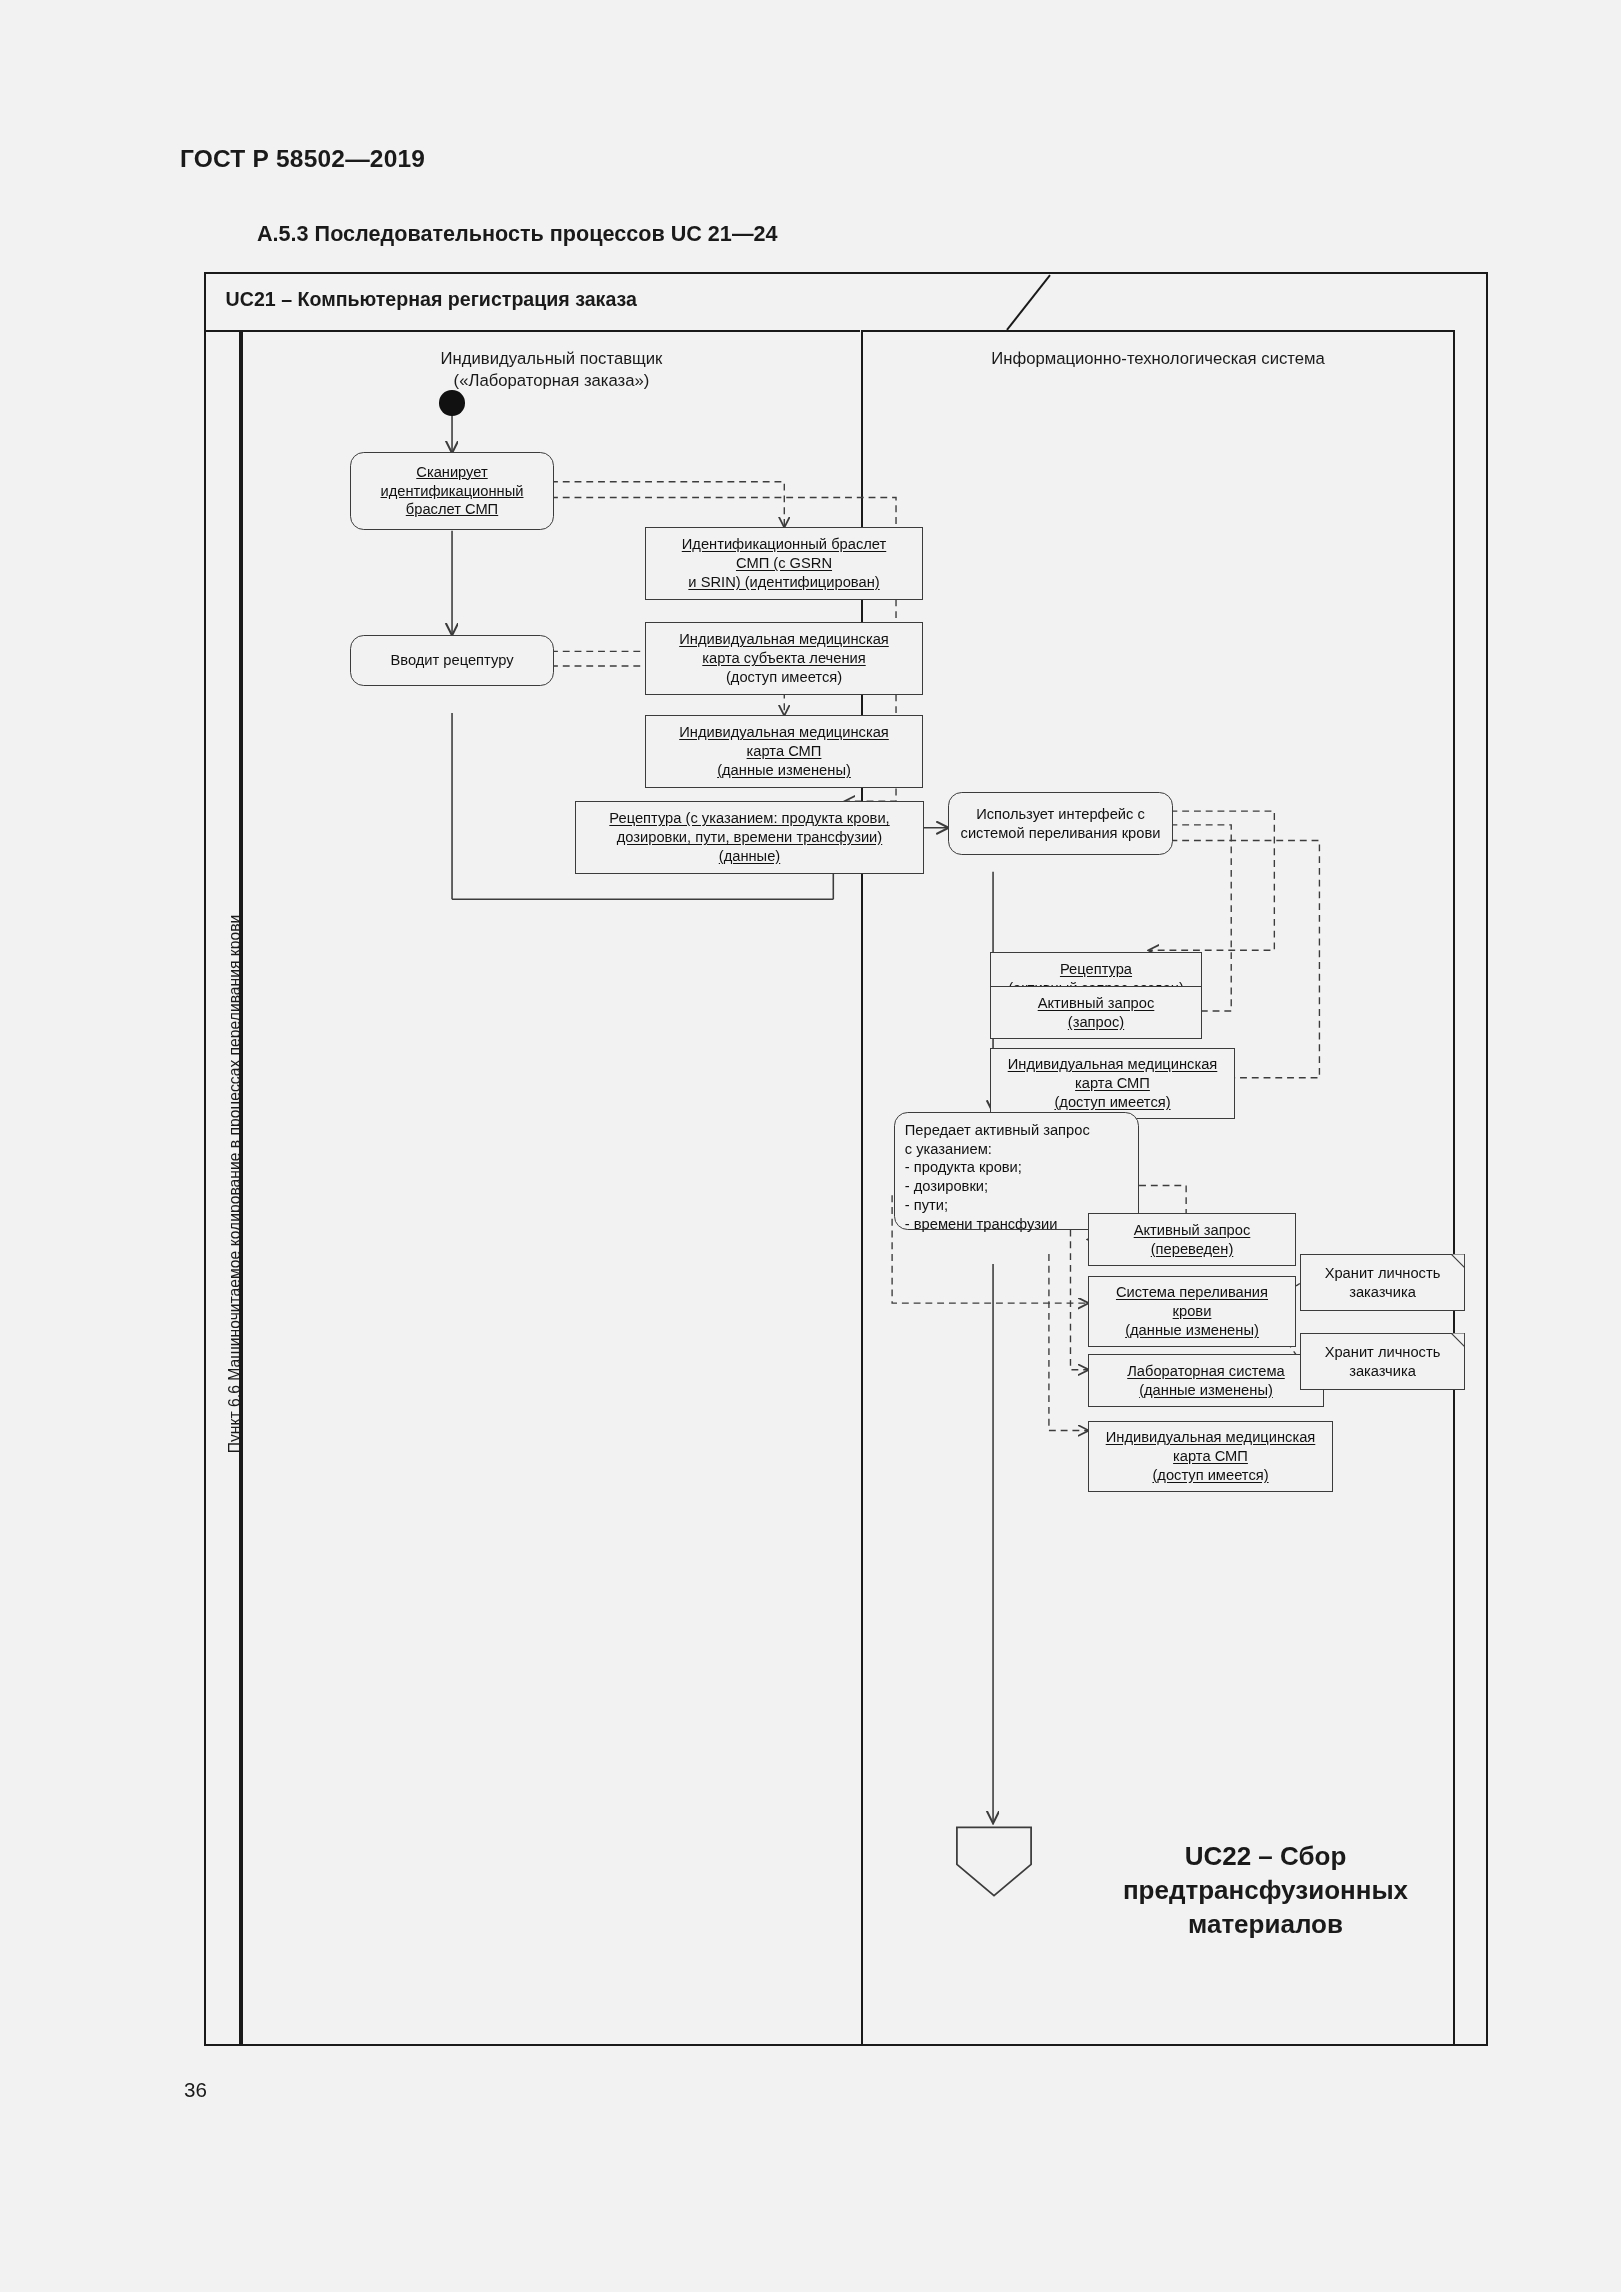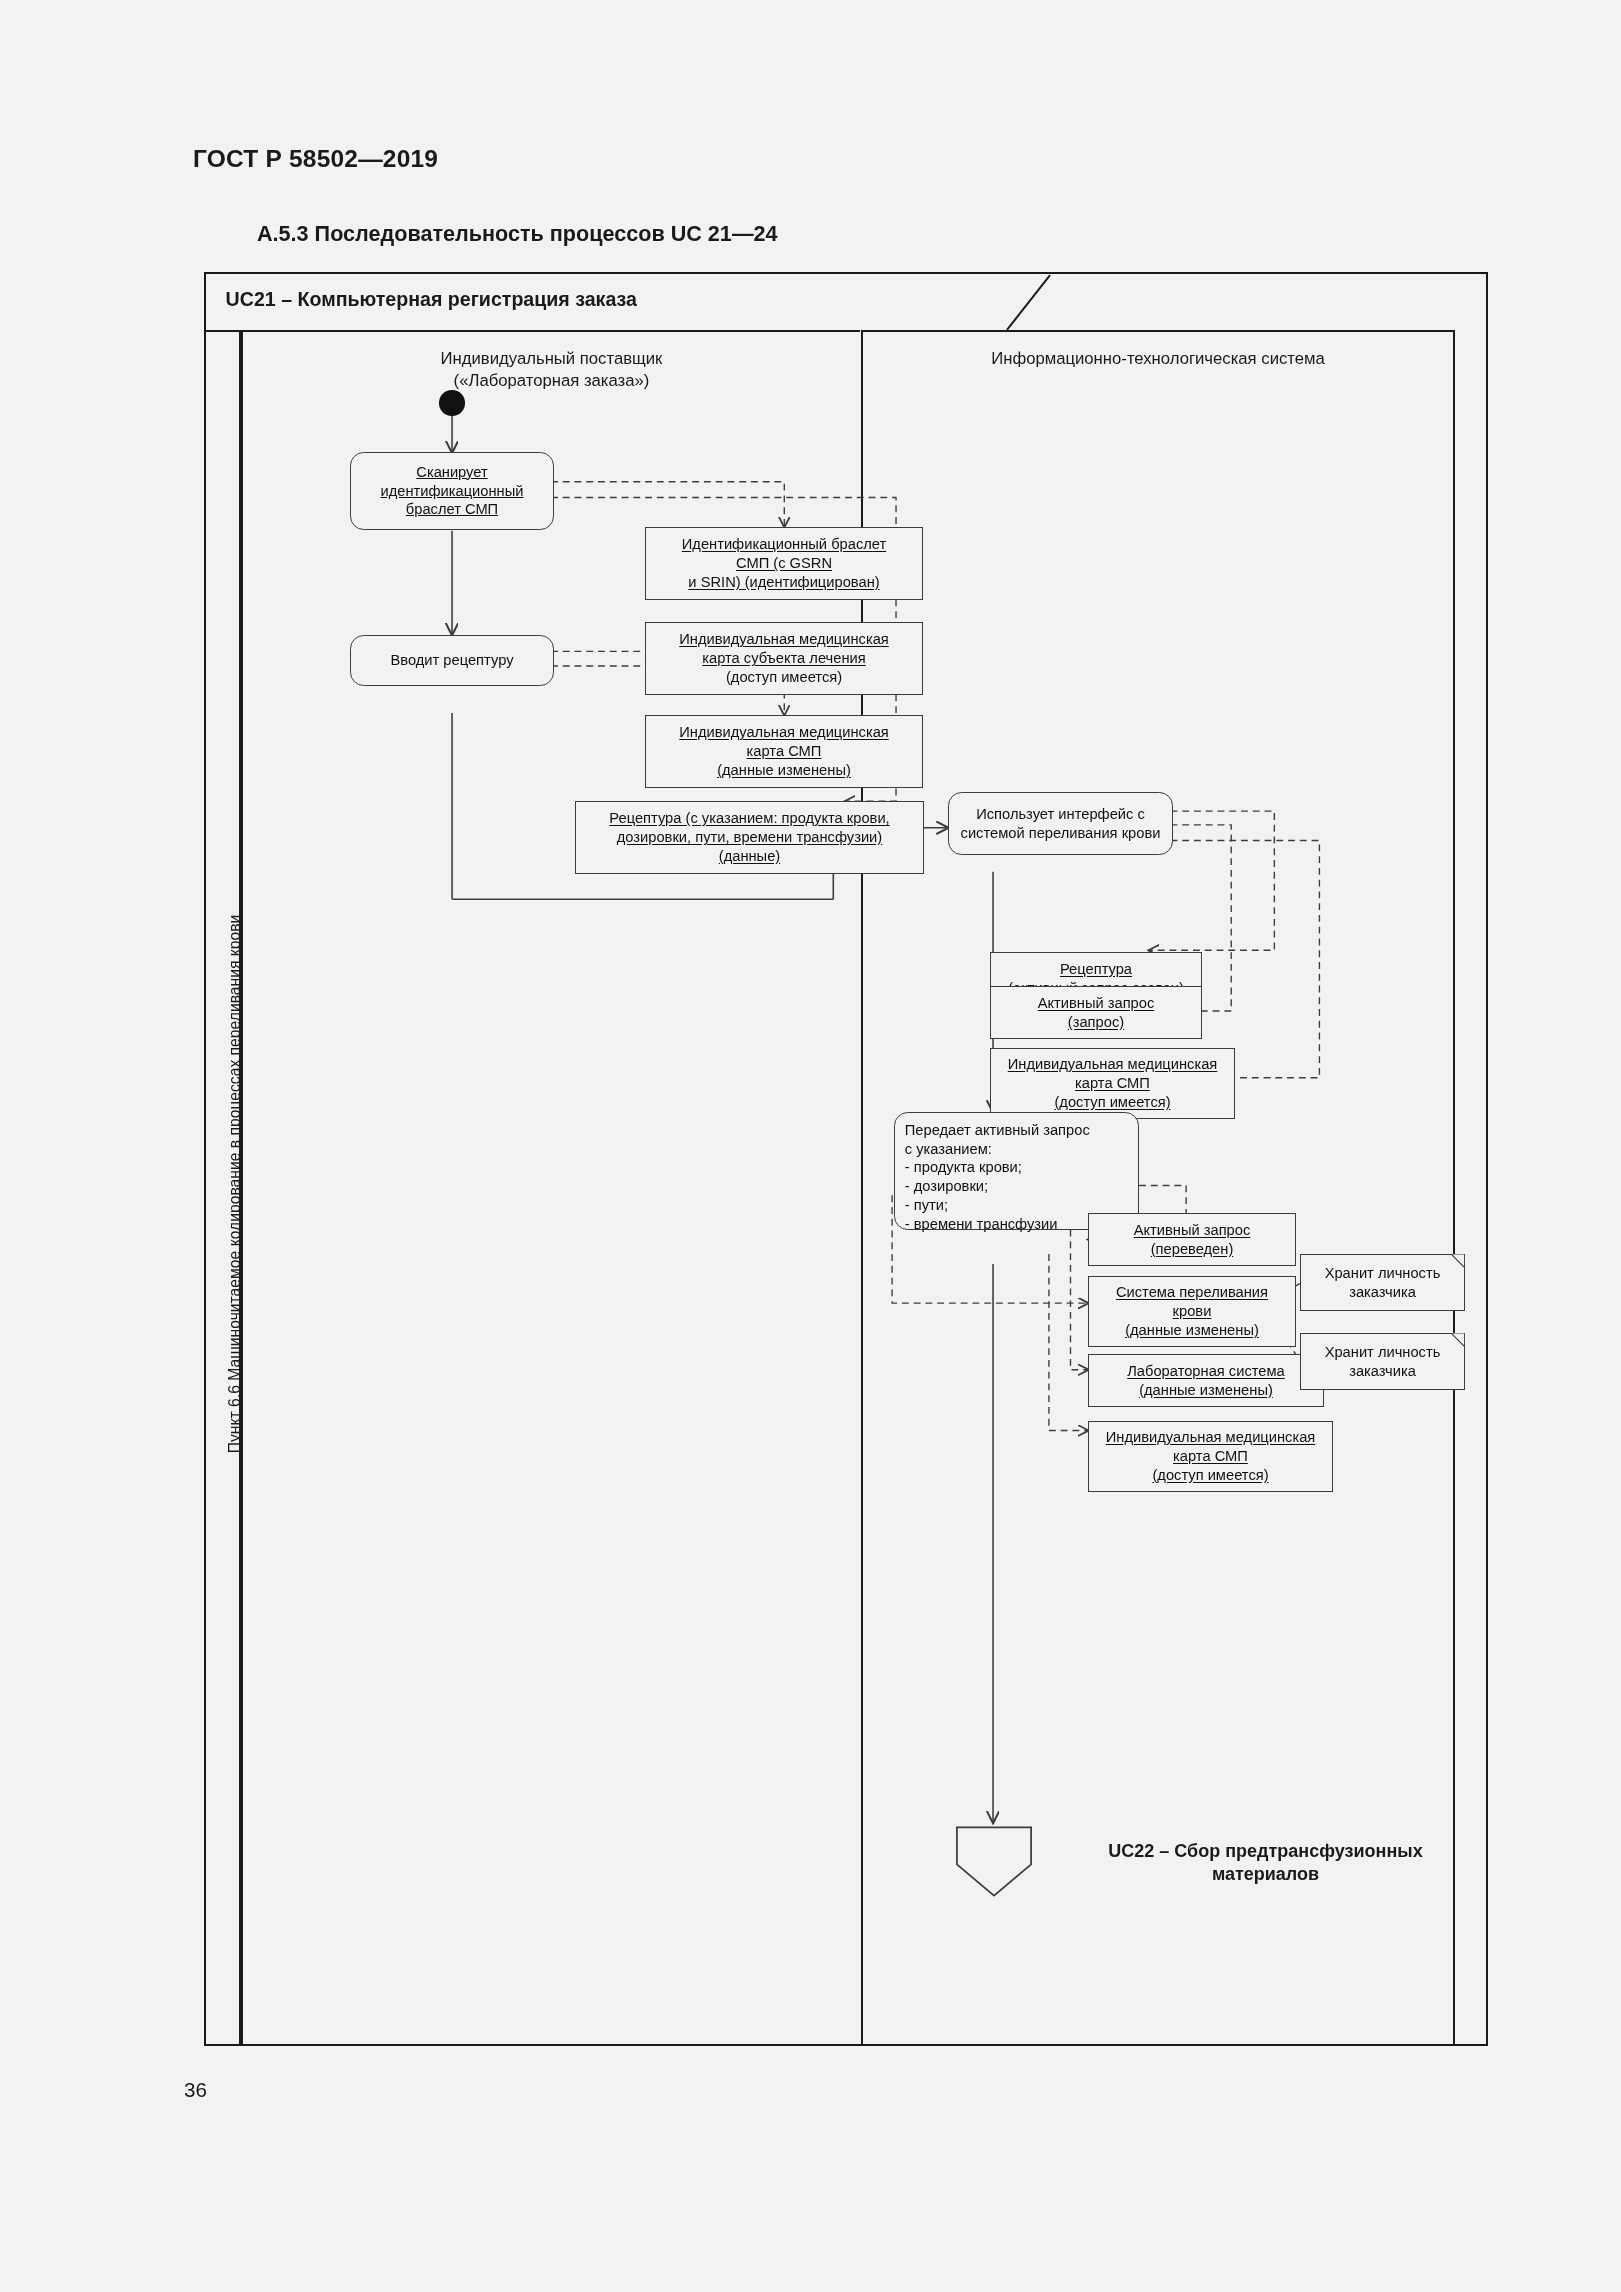--- a/index.html
+++ b/index.html
@@ -18,21 +18,20 @@
   }
 
   
   .doc-header{
     position:absolute;
     left:180px; top:145px;
     font-size:24.5px;
     font-weight:bold;
     letter-spacing:0.2px;
     white-space:nowrap;
-    margin-left:13px;
   }
   .section-title{
     position:absolute;
     left:257px; top:221px;
     font-size:21.6px;
     font-weight:bold;
     white-space:nowrap;
   }
   .page-number{
     position:absolute;
@@ -169,21 +168,21 @@
 
   .start-node{
     position:absolute;
     width:25.5px;height:25.5px;
     border-radius:50%;
     background:#111;
   }
 
   .end-label{
     position:absolute;
-    font-size:18px;
+    font-size:26px;
     font-weight:bold;
     line-height:1.3;
     text-align:center;
     white-space:pre-line;
   }
 </style>
 </head>
 <body>
 
 <div id="page">

